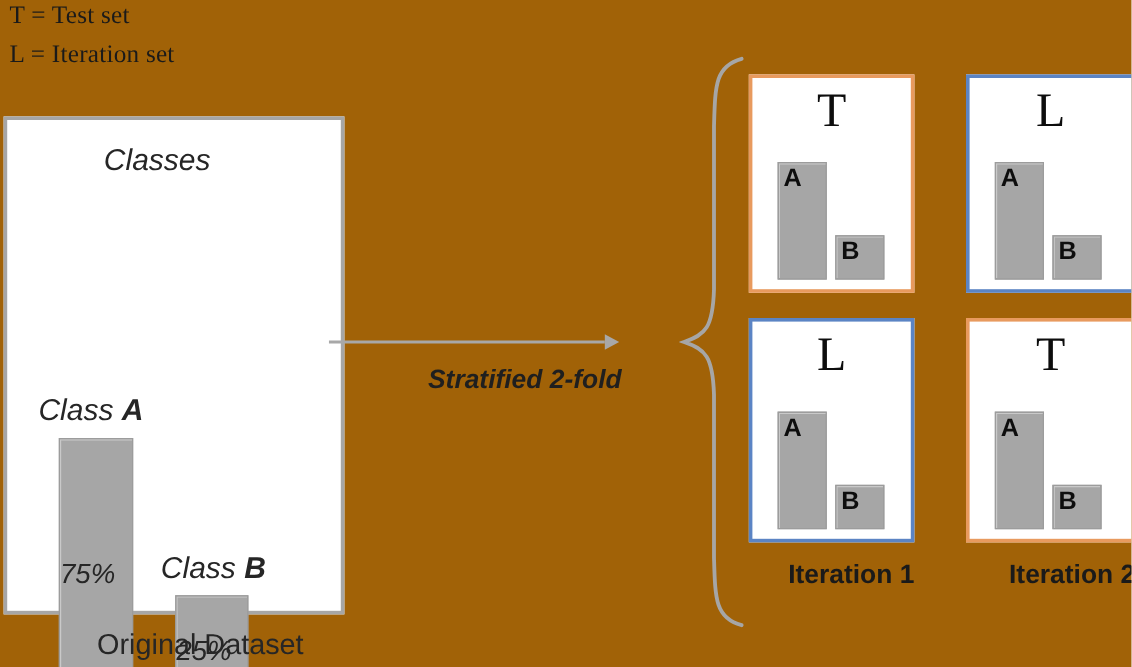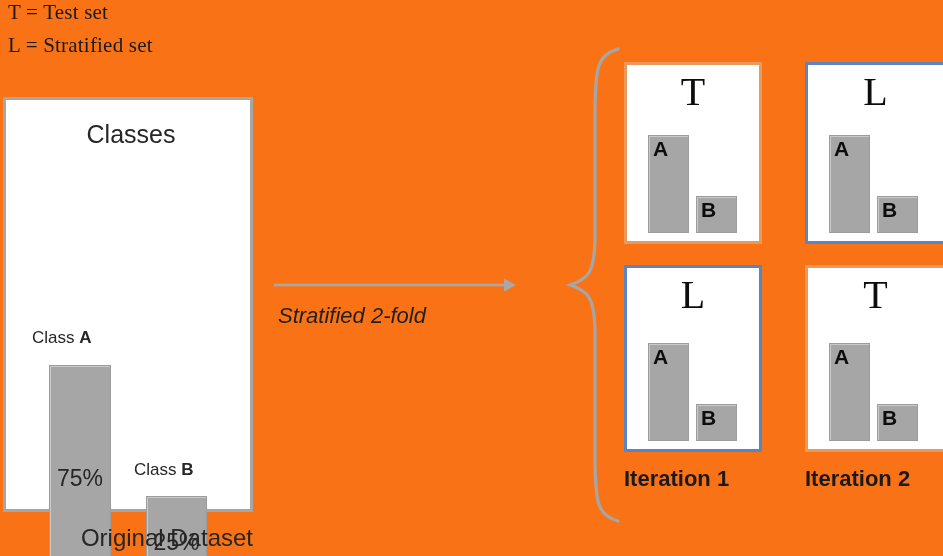--- a/index.html
+++ b/index.html
@@ -4,21 +4,21 @@
 <style>
   html, body {
     margin: 0;
     padding: 0;
     background: #ffffff;
   }
   #canvas {
     position: relative;
     width: 943px;
     height: 556px;
-    background: #f97316;
+    background: #a16207;
     overflow: hidden;
     font-family: "Liberation Sans", sans-serif;
     color: #262626;
   }
 
   
   .legend-line {
     position: absolute;
     font-family: "Liberation Serif", serif;
     font-size: 21px;
@@ -27,57 +27,58 @@
     letter-spacing: 0.2px;
   }
   #legend-test { left: 8px;  top: 0px; }
   #legend-learn { left: 8px; top: 33px; }
 
   
   #orig-panel {
     position: absolute;
     left: 3px;
     top: 97px;
-    width: 250px;
+    width: 284px;
     height: 415px;
     border: 3px solid #a6a6a6;
     box-sizing: border-box;
     background: #ffffff;
+    font-style: italic;
   }
   #orig-title {
     position: absolute;
     left: 0;
     top: 18px;
     width: 250px;
     text-align: center;
     font-size: 25px;
     line-height: 32px;
     color: #262626;
   }
   .class-label {
     position: absolute;
-    font-size: 17px;
+    font-size: 25px;
     color: #262626;
     white-space: nowrap;
   }
   #label-class-a { left: 26px; top: 228px; }
   #label-class-b { left: 128px; top: 360px; }
   .class-label b { font-weight: bold; }
 
   .bar {
     position: absolute;
     background: #a6a6a6;
     border: 1px solid #9c9c9c;
     box-sizing: border-box;
     box-shadow: inset 1px 1px 0 #c9c9c9;
   }
   .bar-pct {
     position: absolute;
     width: 100%;
-    text-align: center;
+    text-align: left;
     font-size: 23px;
     color: #262626;
   }
   #orig-bar-a { left: 43px; top: 265px; width: 62px; height: 230px; }
   #orig-bar-a .bar-pct { top: 99px; }
   #orig-bar-b { left: 140px; top: 396px; width: 61px; height: 99px; }
   #orig-bar-b .bar-pct { top: 32px; }
 
   #orig-caption {
     position: absolute;
@@ -95,23 +96,23 @@
     left: 274px;
     top: 272px;
     width: 242px;
     height: 26px;
   }
   #arrow-caption {
     position: absolute;
     left: 278px;
     top: 300px;
     width: 240px;
-    text-align: left;
+    text-align: right;
     font-style: italic;
-    font-weight: normal;
+    font-weight: bold;
     font-size: 22px;
     line-height: 31px;
     color: #1f1f1f;
   }
 
   
   #brace {
     position: absolute;
     left: 566px;
     top: 45px;
@@ -162,32 +163,32 @@
   }
   .fold-bar.a { left: 21px;  width: 41px; height: 98px; bottom: 8px; }
   .fold-bar.b { left: 69px;  width: 41px; height: 37px; bottom: 8px; }
 
   .iter-caption {
     position: absolute;
     top: 466px;
     font-size: 22px;
     font-weight: bold;
     color: #1a1a1a;
-    text-align: left;
+    text-align: right;
   }
   #iter-1 { left: 624px; width: 138px; }
   #iter-2 { left: 805px; width: 141px; }
 </style>
 </head>
 <body>
 
 <div id="canvas">
 
   <div class="legend-line" id="legend-test">T = Test set</div>
-  <div class="legend-line" id="legend-learn">L = Stratified set</div>
+  <div class="legend-line" id="legend-learn">L = Iteration set</div>
 
   <div id="orig-panel">
     <div id="orig-title">
       <span>Classes</span><br>
     </div>
 
     <div class="class-label" id="label-class-a">
       <span>Class </span><b>A</b>
     </div>
 

